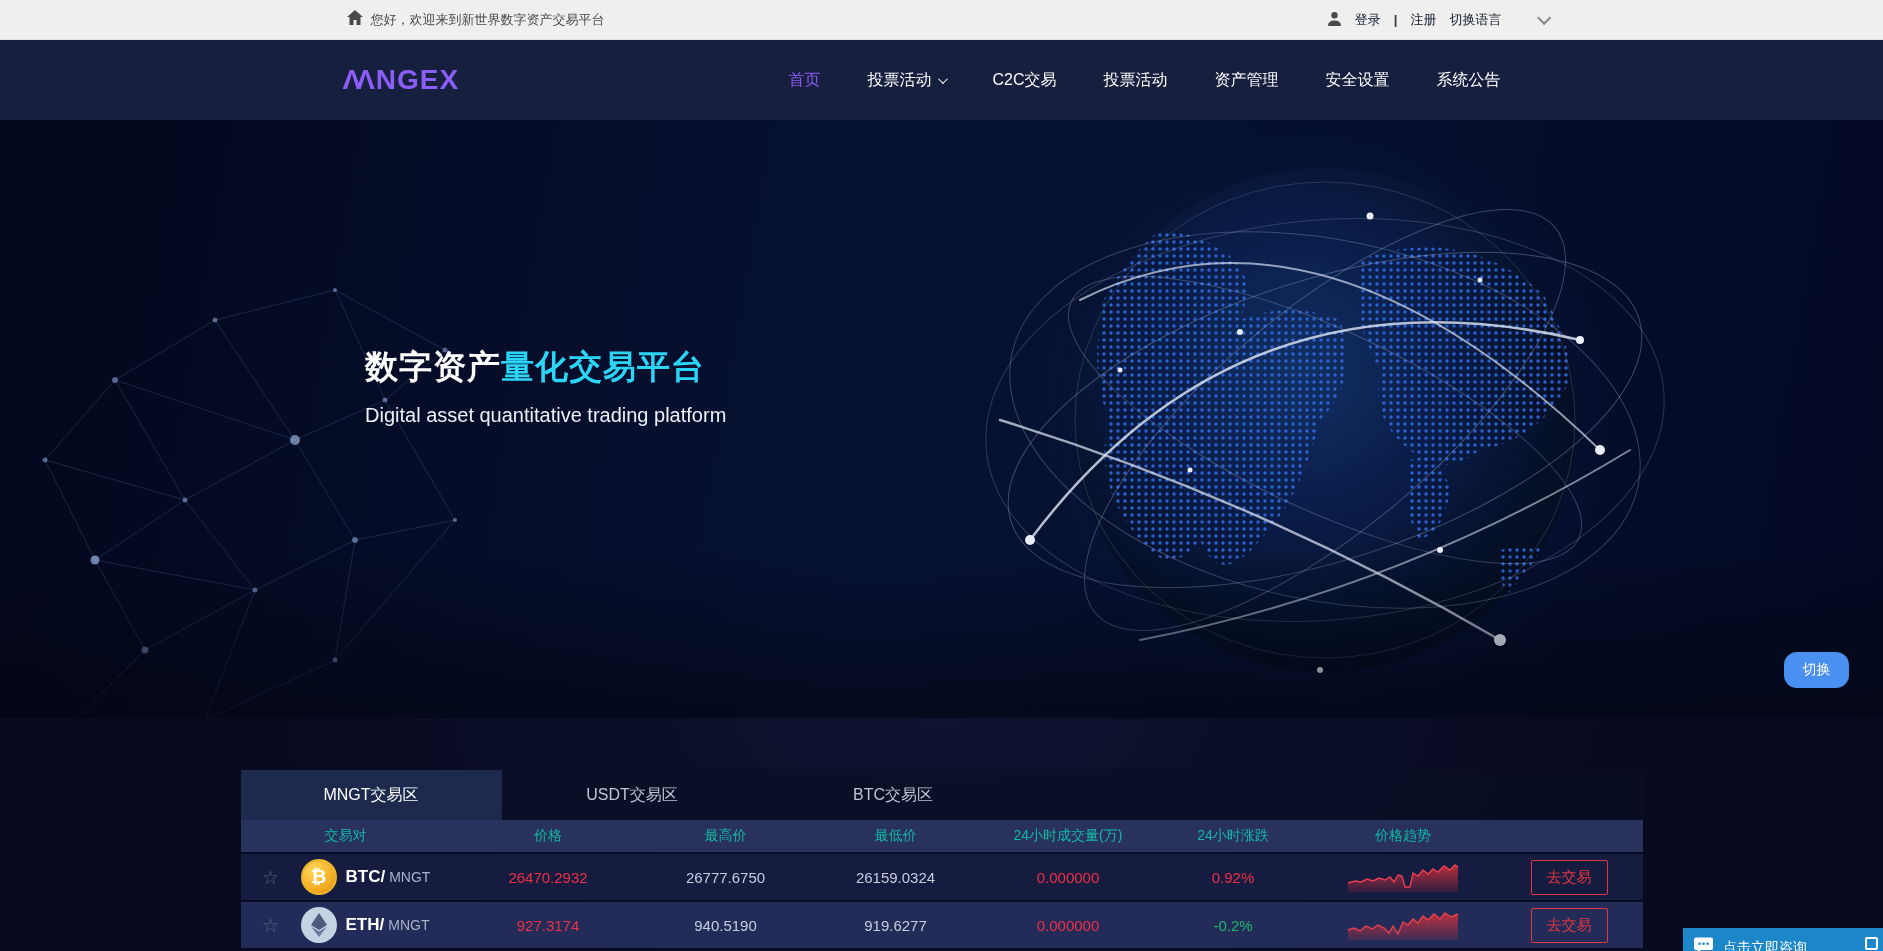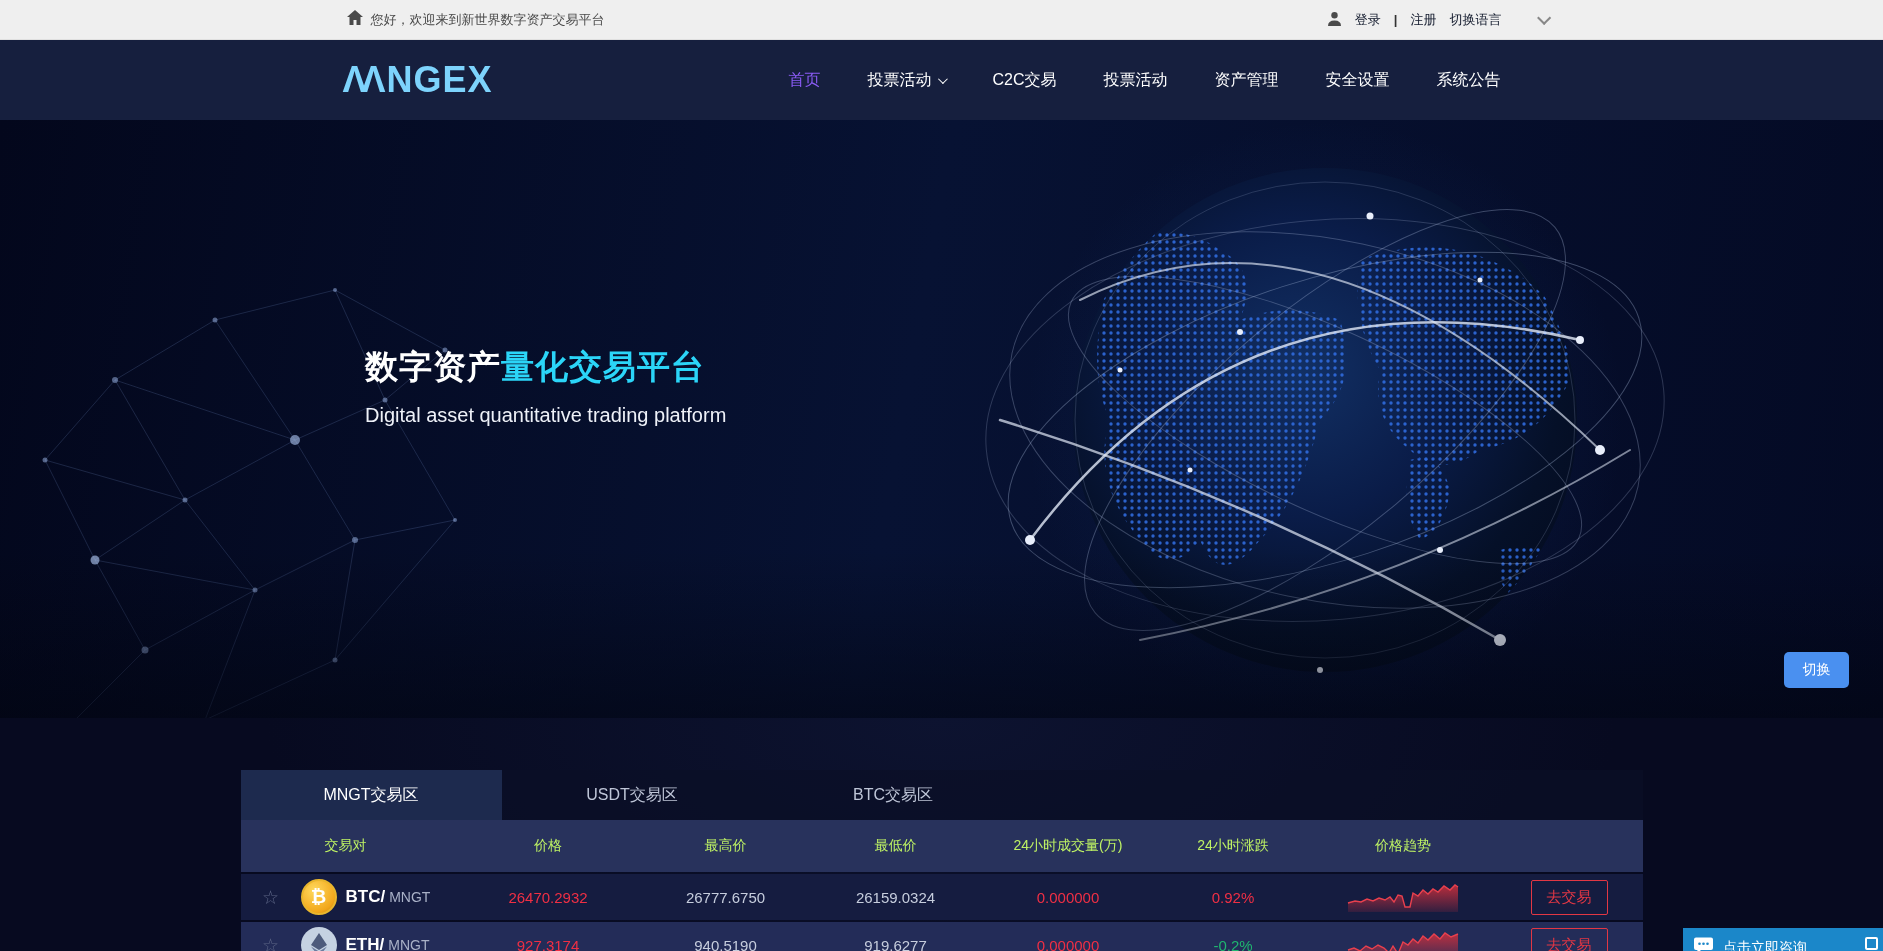--- a/index.html
+++ b/index.html
@@ -13,52 +13,52 @@
   .topbar-left { display:flex; align-items:center; gap:8px; padding-left:10px; }
   .welcome { font-size:13px; color:#4a4a4a; }
   .topbar-right { display:flex; align-items:center; gap:13px; font-size:13px; color:#3c3c3c; }
   .topbar-right a { cursor:pointer; color:#0f172a; text-decoration:none; }
   .sep { color:#333; font-weight:bold; }
   .chevron-down { width:10px; height:10px; border-right:2px solid #888; border-bottom:2px solid #888; transform:rotate(45deg) translateY(-3px); margin-left:22px; }
 
   
   .navbar { height:80px; background:#161f3e; }
   .nav-inner { height:100%; display:flex; align-items:center; }
-  .logo { display:flex; align-items:baseline; color:#7dd3fc; font-weight:700; font-size:36px; letter-spacing:1px; cursor:pointer; padding-left:6px; }
+  .logo { display:flex; align-items:baseline; color:#8b5cf6; font-weight:700; font-size:28px; letter-spacing:1px; cursor:pointer; padding-left:6px; }
   .logo-mark { letter-spacing:-5px; margin-right:6px; }
   .nav-menu { list-style:none; display:flex; align-items:center; gap:47px; margin-left:auto; padding-right:46px; }
   .nav-item { color:#ffffff; font-size:16px; cursor:pointer; display:flex; align-items:center; gap:7px; white-space:nowrap; }
   .nav-item.active { color:#8b5cf6; }
   .nav-caret { width:7px; height:7px; border-right:1.5px solid #fff; border-bottom:1.5px solid #fff; transform:rotate(45deg) translateY(-2px); }
 
   
   .hero { position:relative; height:598px; overflow:hidden;
           background:linear-gradient(100deg,#03071c 0%,#071233 48%,#040a24 100%); }
   .hero::after { content:""; position:absolute; inset:0;
           background:linear-gradient(180deg,rgba(0,0,0,0) 72%,rgba(2,4,14,.55) 100%); pointer-events:none; }
   .constellation { position:absolute; left:5px; top:140px; }
   .globe { position:absolute; left:940px; top:0px; }
   .hero-content { position:absolute; left:365px; top:225px; z-index:2; }
   .hero-title { font-size:33px; font-weight:700; letter-spacing:1px; }
   .t-white { color:#ffffff; }
   .t-cyan { color:#2bd5f8; }
   .sub-en { margin-top:14px; font-size:20px; color:#eef1f8; font-weight:400; }
   .tagline { margin-top:22px; font-size:28px; color:#ffffff; }
   .switch-btn { position:absolute; right:34px; top:532px; width:65px; height:36px; background:#4a90f0; color:#fff;
-          border:none; border-radius:5px; font-size:14px; cursor:pointer; z-index:3; font-family:inherit; }
+          border:none; border-radius:13px; font-size:14px; cursor:pointer; z-index:3; font-family:inherit; }
 
   
   .market { position:relative; height:233px;
           background:radial-gradient(ellipse 900px 420px at 50% 0%,#0d1330 0%,#070a20 75%); }
   .market-box { width:1402px; margin:0 auto; padding-top:52px; }
   .tabs { display:flex; background:rgba(11,16,38,.65); }
   .tab { width:261px; height:50px; line-height:50px; text-align:center; font-size:16px; color:#bfc6d8; cursor:pointer; }
   .tab.active { background:#1d2a4e; color:#ffffff; }
   .row-grid { display:grid; grid-template-columns:60px 155px 185px 170px 170px 175px 155px 185px 147px; align-items:center; }
-  .thead { height:52px; background:#28325c; color:#bef264; font-size:14px; }
+  .thead { height:32px; background:#28325c; color:#14b8a6; font-size:14px; }
   .thead .cell { text-align:center; }
   .thead .cell.pair-h { text-align:left; padding-left:24px; }
   .trow { height:46px; background:#151c40; color:#c6cddd; font-size:15px; margin-top:2px; }
   .trow.row-alt { background:#232c58; }
   .cell { text-align:center; }
   .cell-star { text-align:center; font-size:19px; color:#5c6585; cursor:pointer; line-height:1; }
   .cell-pair { display:flex; align-items:center; text-align:left; }
   .coin-icon { width:36px; height:36px; border-radius:50%; display:flex; align-items:center; justify-content:center; flex:0 0 36px; }
   .coin-btc { background:radial-gradient(circle at 35% 30%,#ffd95e,#f2a71b 70%,#c47d10); border:2px solid #e9b62d;
           color:#fff; font-weight:700; font-size:19px; }

